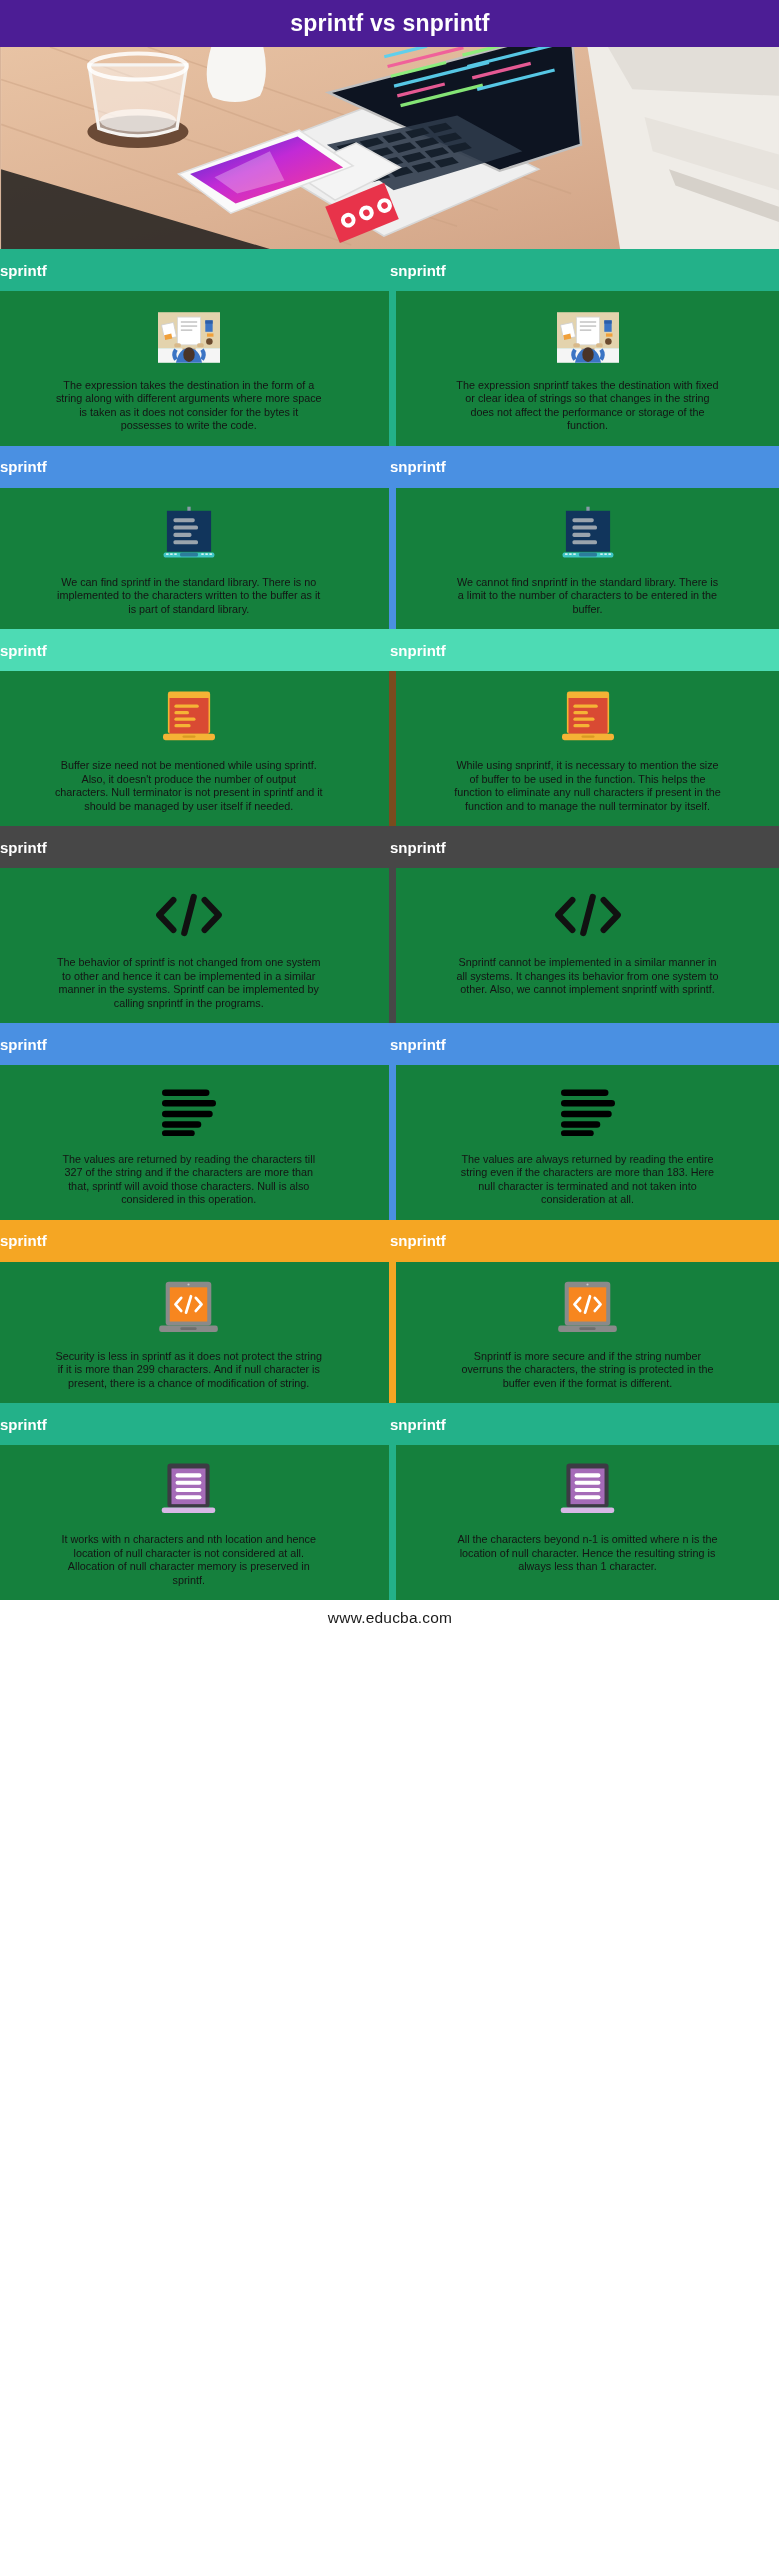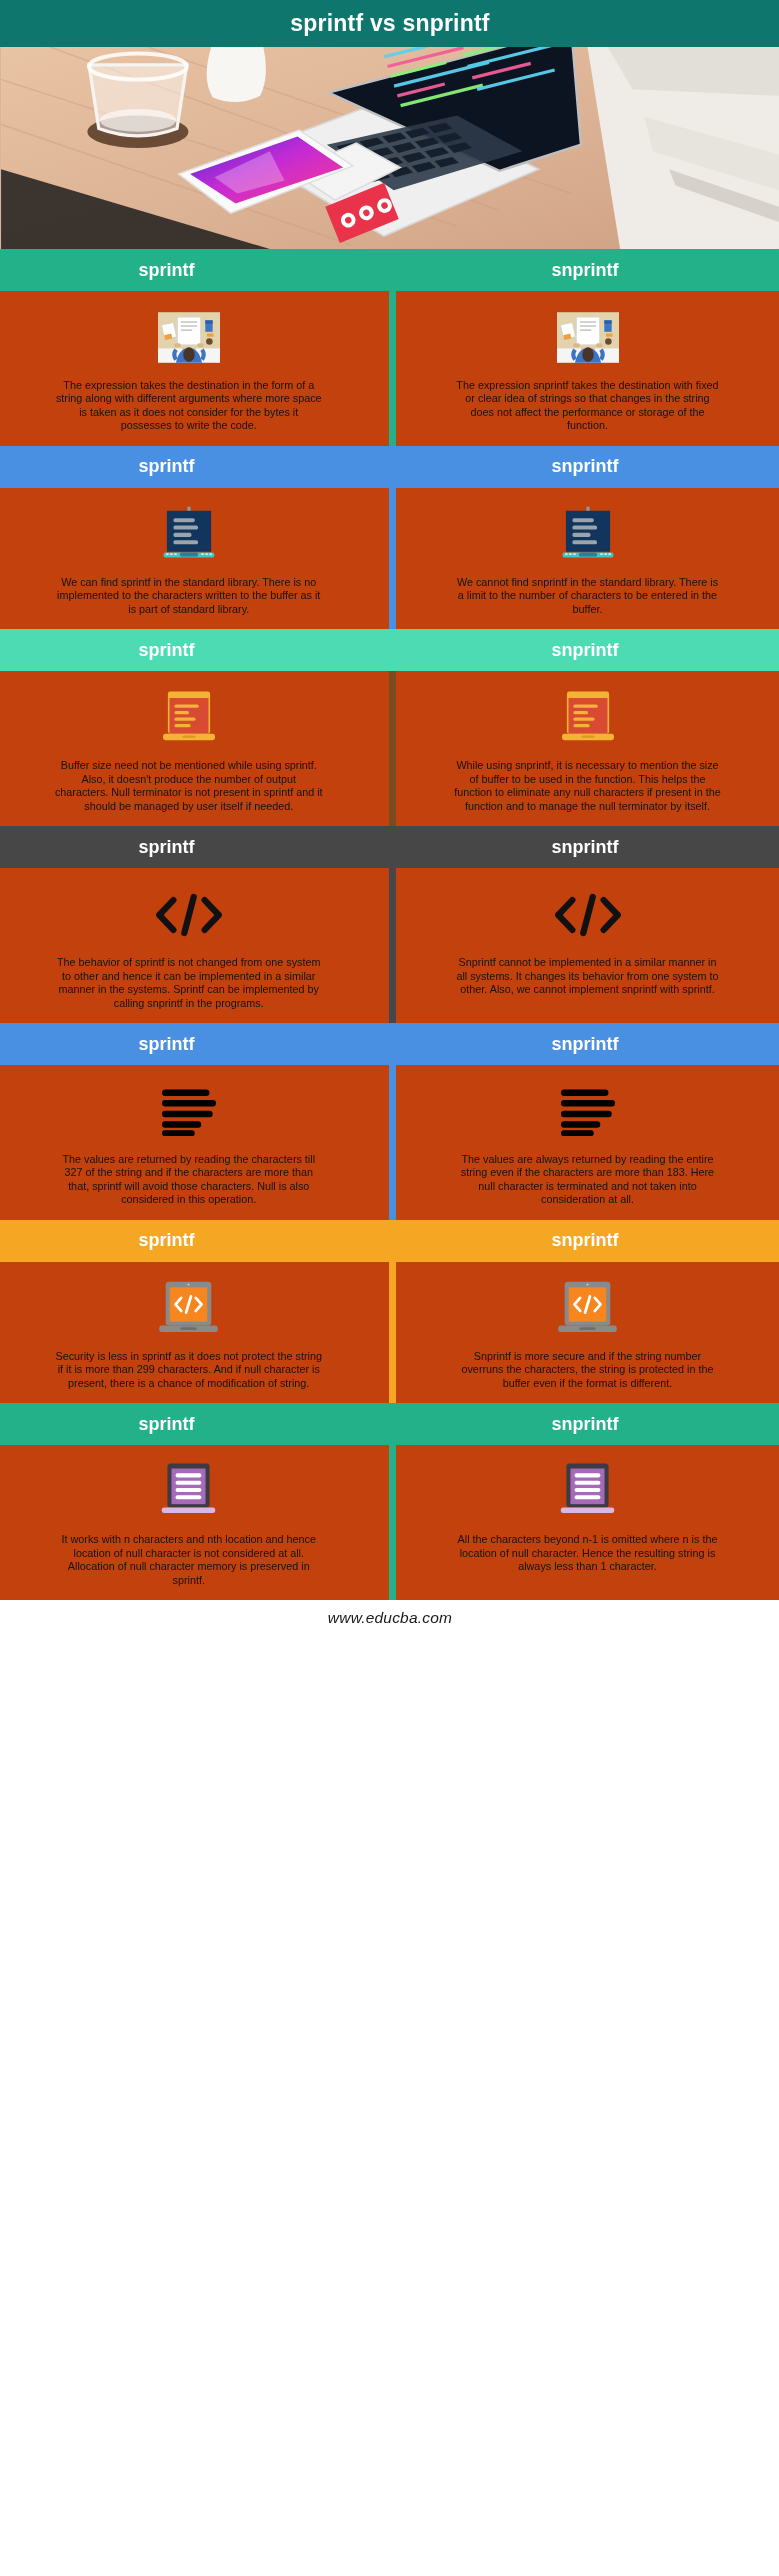--- a/index.html
+++ b/index.html
@@ -10,21 +10,21 @@
   }
   .page {
     width: 780px;
     position: relative;
     overflow: hidden;
   }
 
   
   .header {
     height: 47px;
-    background: #0f766e;
+    background: #4c1d95;
     display: flex;
     align-items: center;
     justify-content: center;
   }
   .header-title {
     color: #ffffff;
     font-size: 23px;
     font-weight: bold;
     letter-spacing: 0.2px;
   }
@@ -40,33 +40,32 @@
   .hero svg { display: block; }
 
   
   .band {
     height: 42px;
     display: flex;
     align-items: center;
   }
   .band .cell {
     width: 50%;
-    text-align: center;
     color: #ffffff;
-    font-size: 18px;
+    font-size: 15px;
     font-weight: bold;
   }
   .band .cell.left  { padding-right: 57px; }
   .band .cell.right { }
 
   
   .row {
     display: flex;
     position: relative;
-    background: #c2410c;
+    background: #15803d;
   }
   .col {
     width: 50%;
     display: flex;
     flex-direction: column;
     align-items: center;
     padding: 11.4px 18px 13px 18px;
   }
   .col.left  { padding-left: 24.5px; padding-right: 37px; }
   .col.right { padding-left: 37px; padding-right: 32px; }
@@ -116,21 +115,20 @@
     height: 36px;
     display: flex;
     align-items: center;
     justify-content: center;
     background: #ffffff;
   }
   .footer-text {
     font-size: 15.5px;
     color: #1a1a1a;
     letter-spacing: 0.2px;
-    font-style: italic;
   }
 </style>
 </head>
 <body>
 
 <div class="page">
 
   <div class="header">
     <div class="header-title">sprintf vs snprintf</div>
   </div>

